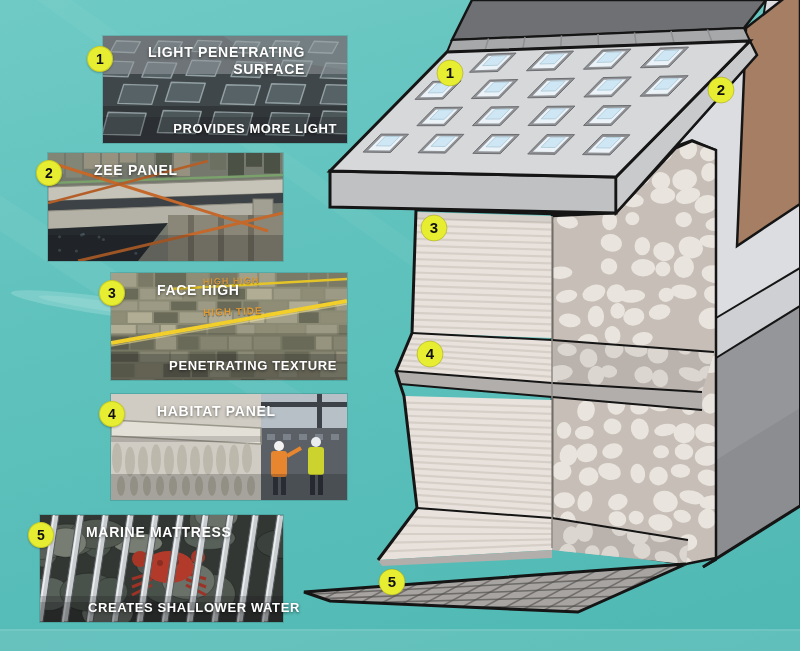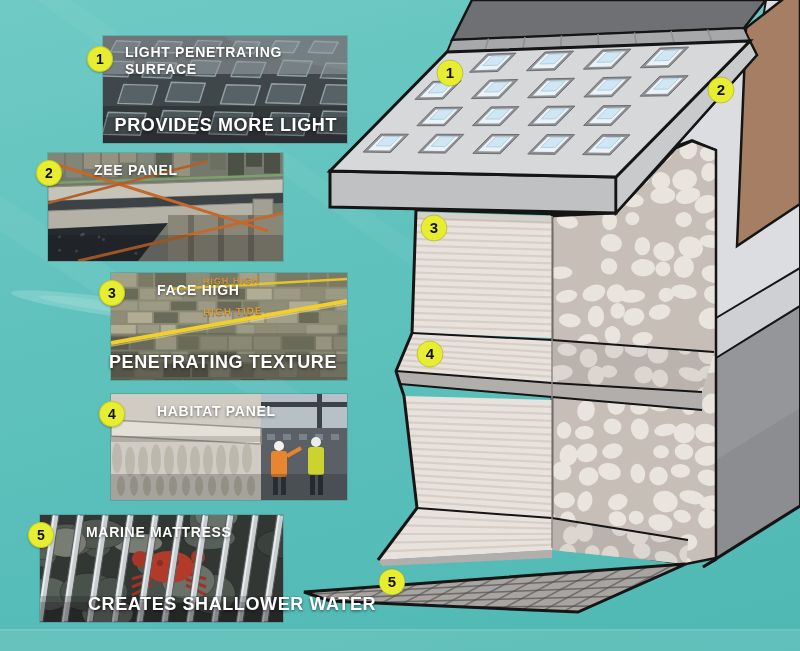--- a/index.html
+++ b/index.html
@@ -9,22 +9,22 @@
   #diagram{position:absolute;left:0;top:0;}
   .card{position:absolute;box-shadow:0 0 0 1px rgba(0,0,0,0.12);}
   .card .art{position:absolute;left:0;top:0;display:block;}
   .titleband{position:absolute;left:0;right:0;top:0;height:38px;background:rgba(148,153,156,0.55);}
   .captionband{position:absolute;left:0;right:0;bottom:0;height:26px;background:rgba(18,20,22,0.22);}
   .badge{position:absolute;left:-12px;top:7px;width:26px;height:26px;border-radius:50%;
          color:#101010;font-weight:bold;font-size:14px;line-height:26px;text-align:center;
          box-shadow:inset 0 0 0 1px rgba(110,110,0,0.25), 0 1px 2px rgba(0,0,0,0.25);}
   .ctitle{position:absolute;left:46px;top:9px;color:#fff;font-weight:bold;font-size:14px;
           letter-spacing:0.7px;line-height:1.2;text-shadow:0 1px 3px rgba(0,0,0,0.55);white-space:nowrap;}
-  #card1 .ctitle{left:22px;top:8px;white-space:normal;width:180px;}
-  .ccaption{position:absolute;right:10px;bottom:7px;color:#fff;font-weight:bold;font-size:18px;
+  #card1 .ctitle{left:22px;top:8px;white-space:normal;width:180px;text-align:right;}
+  .ccaption{position:absolute;right:10px;bottom:7px;color:#fff;font-weight:bold;font-size:13px;
             letter-spacing:0.6px;text-shadow:0 1px 3px rgba(0,0,0,0.6);white-space:nowrap;}
   .phototext{position:absolute;color:#e09a33;font-weight:bold;letter-spacing:1px;
              text-shadow:0 1px 1px rgba(0,0,0,0.4);white-space:nowrap;}
   #hh{left:92px;top:3px;font-size:9px;transform:rotate(-2deg);opacity:0.85;}
   #ht{left:92px;top:33px;font-size:10px;transform:rotate(-2deg);}
 </style>
 </head>
 <body>
 
 <div id="stage">

